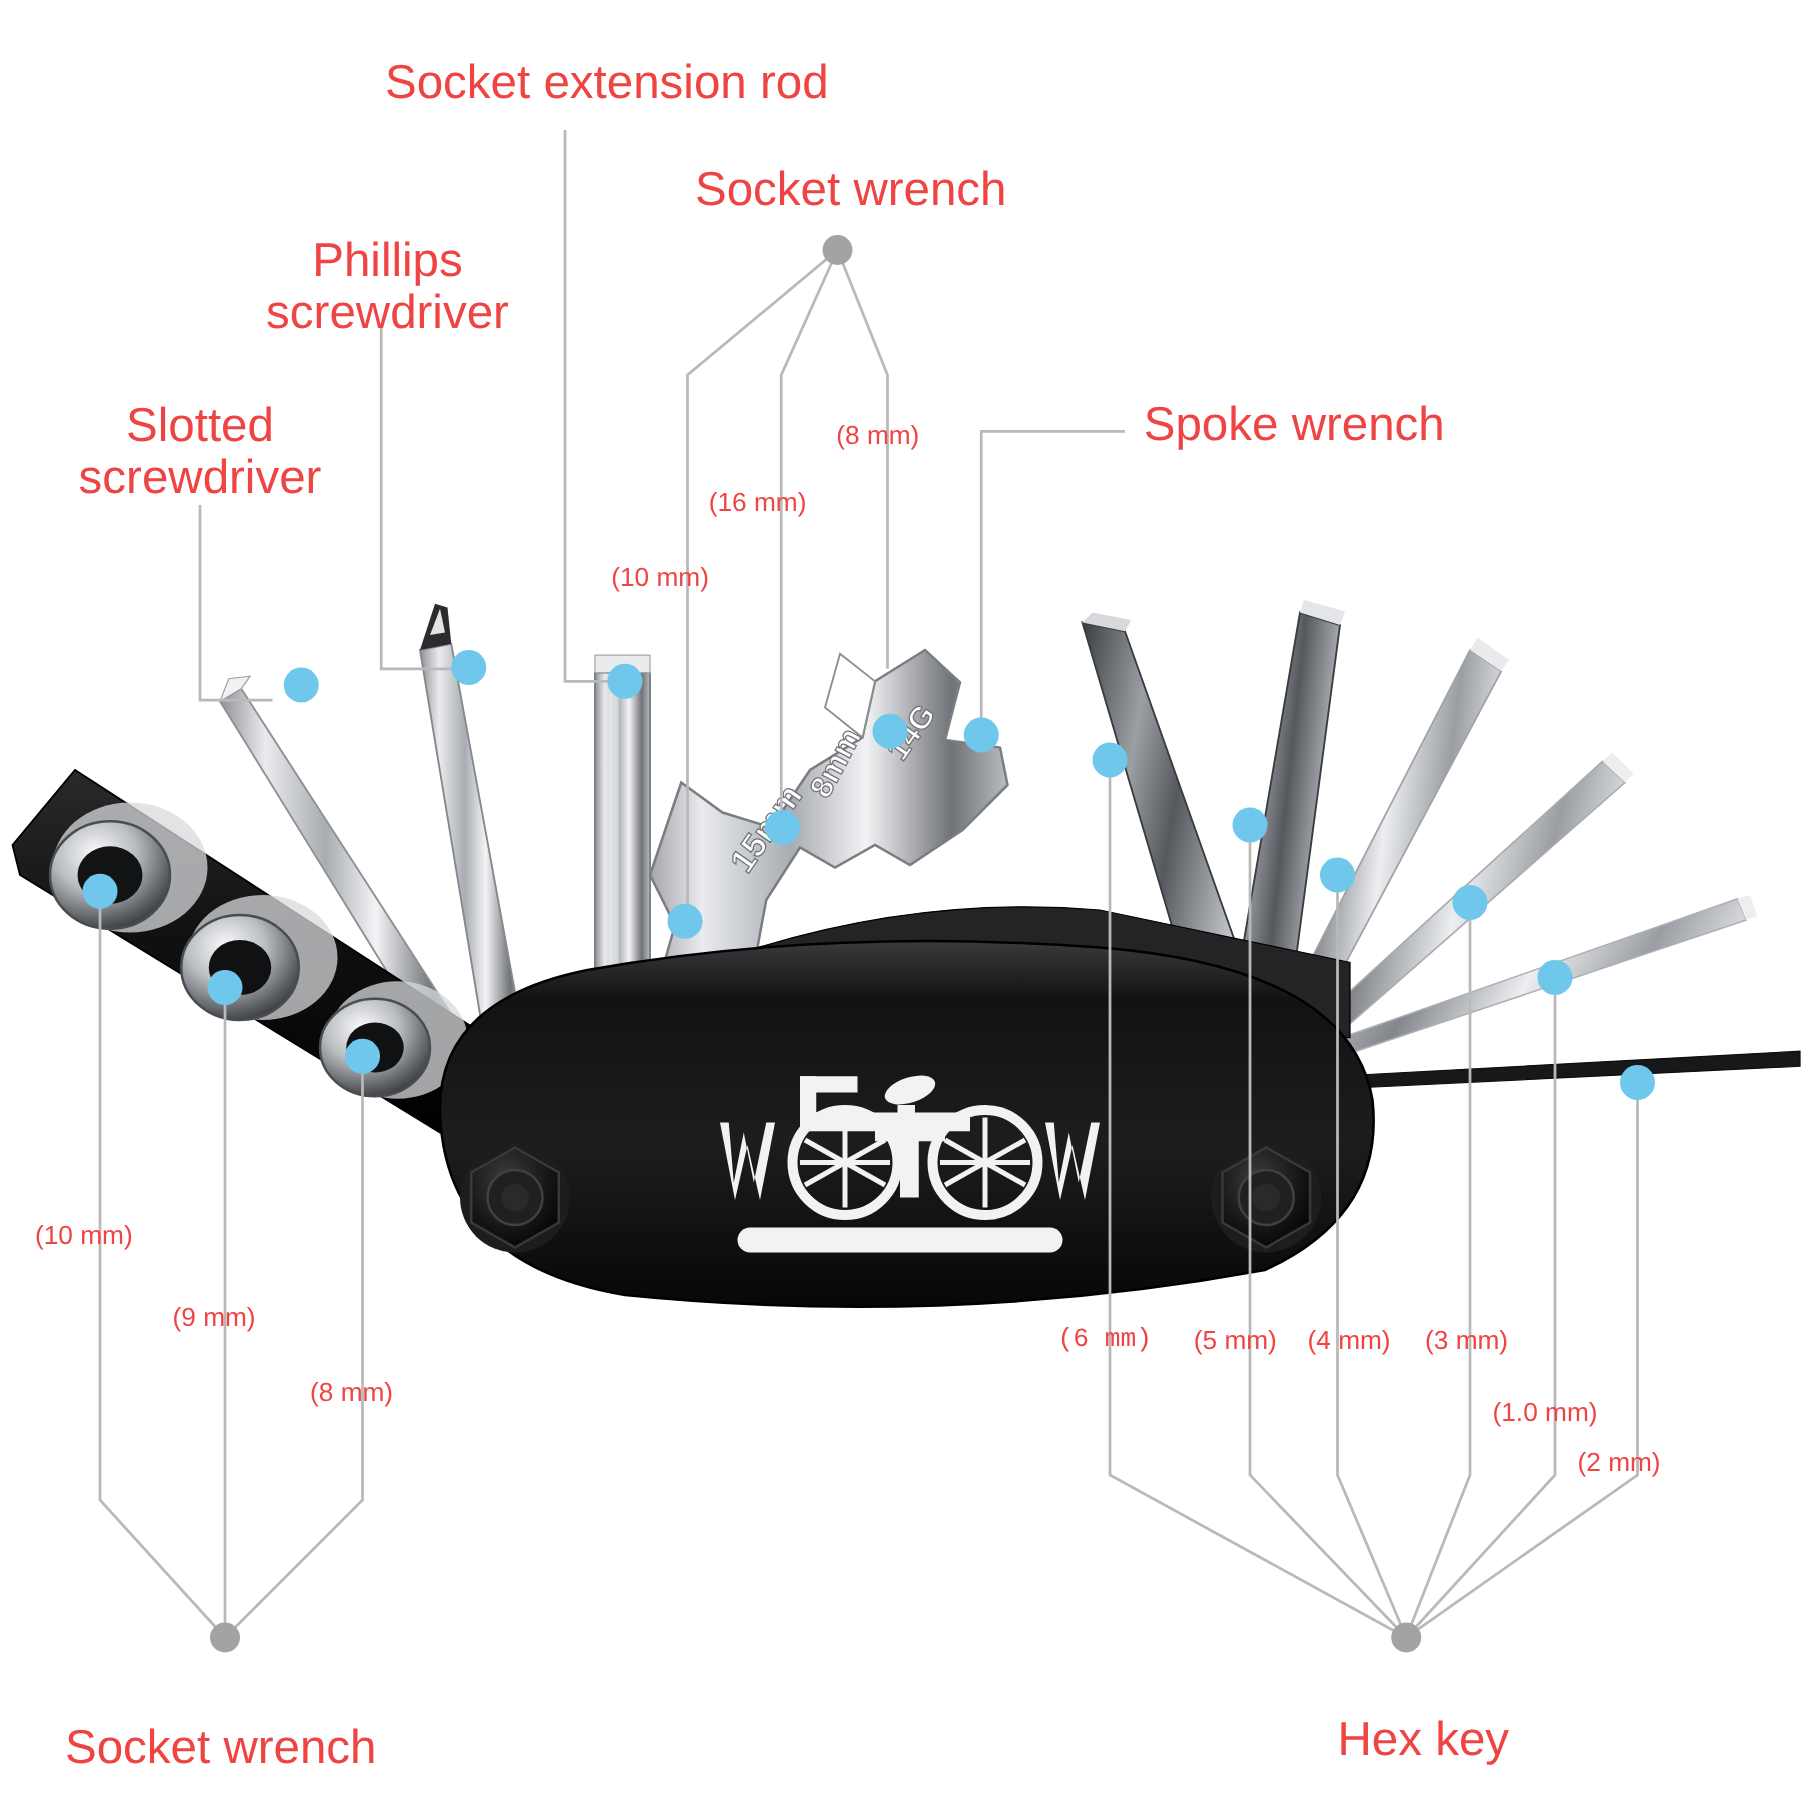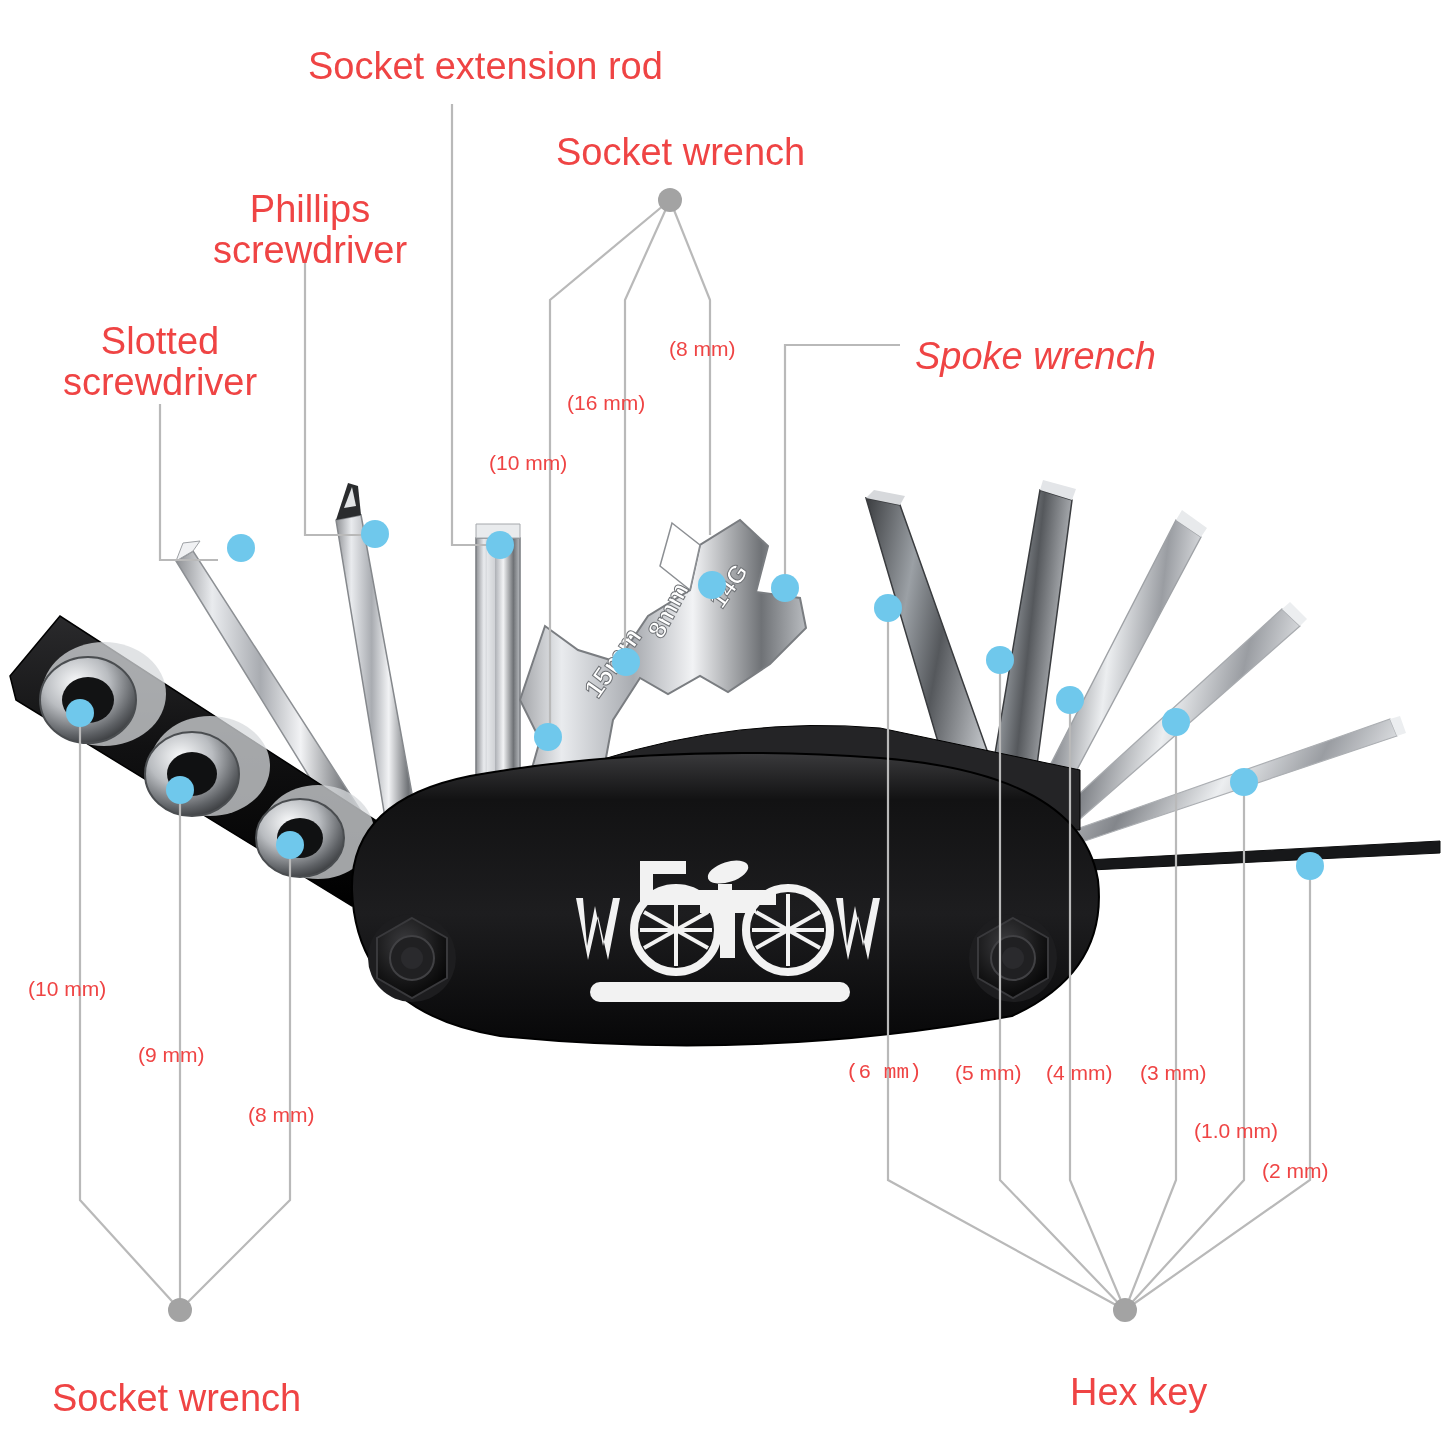--- a/index.html
+++ b/index.html
@@ -272,21 +272,21 @@
   <div class="lbl c" style="left:40px;  top:282px; width:240px;">Slotted
 screwdriver</div>
 
   <div class="lbl c" style="left:185px; top:150px; width:250px;">Phillips
 screwdriver</div>
 
   <div class="lbl" style="left:308px; top:46px;">Socket extension rod</div>
 
   <div class="lbl" style="left:556px; top:132px;">Socket wrench</div>
 
-  <div class="lbl" style="left:915px; top:336px;font-style:italic;">Spoke wrench</div>
+  <div class="lbl" style="left:915px; top:320px;">Spoke wrench</div>
 
   <div class="lbl sm" style="left:489px; top:452px;">(10 mm)</div>
   <div class="lbl sm" style="left:567px; top:392px;">(16 mm)</div>
   <div class="lbl sm" style="left:669px; top:338px;">(8 mm)</div>
 
   <div class="lbl sm" style="left:28px;  top:978px;">(10 mm)</div>
   <div class="lbl sm" style="left:138px; top:1044px;">(9 mm)</div>
   <div class="lbl sm" style="left:248px; top:1104px;">(8 mm)</div>
 
   <div class="lbl sm" style="left:846px;  top:1062px;font-family:Liberation Mono, monospace;">(6 mm)</div>

